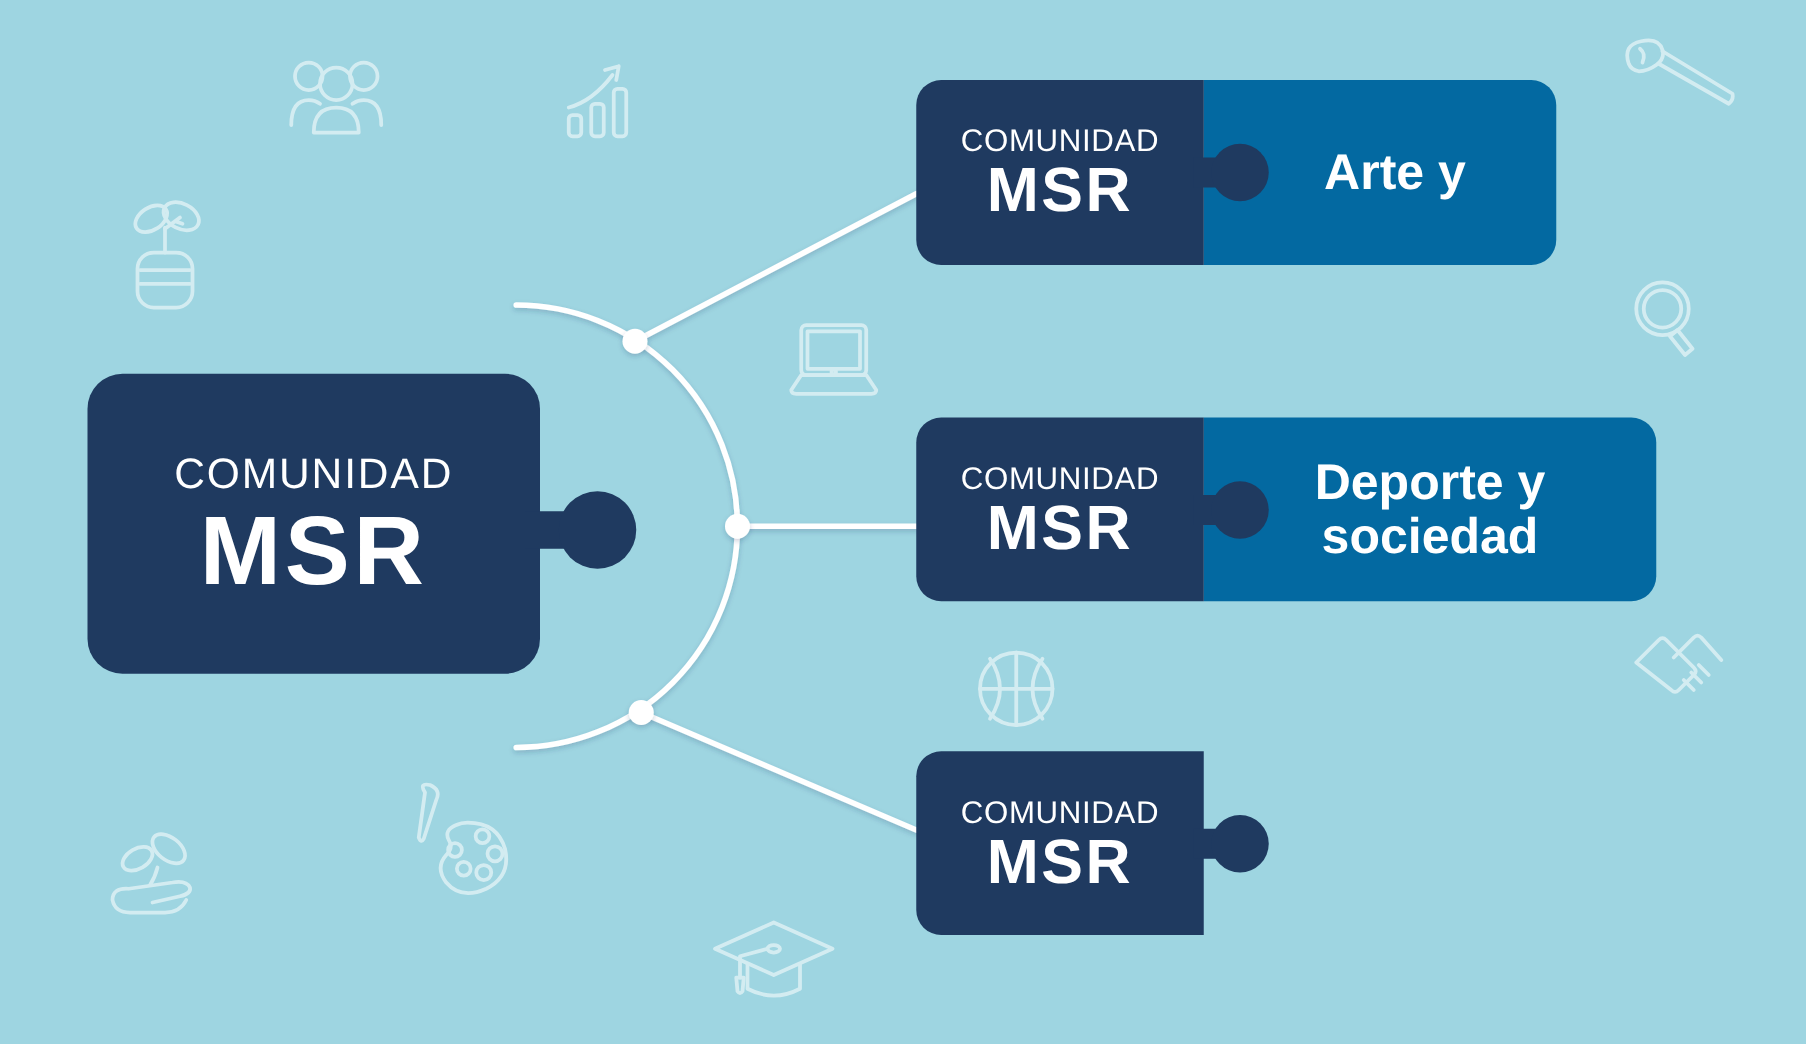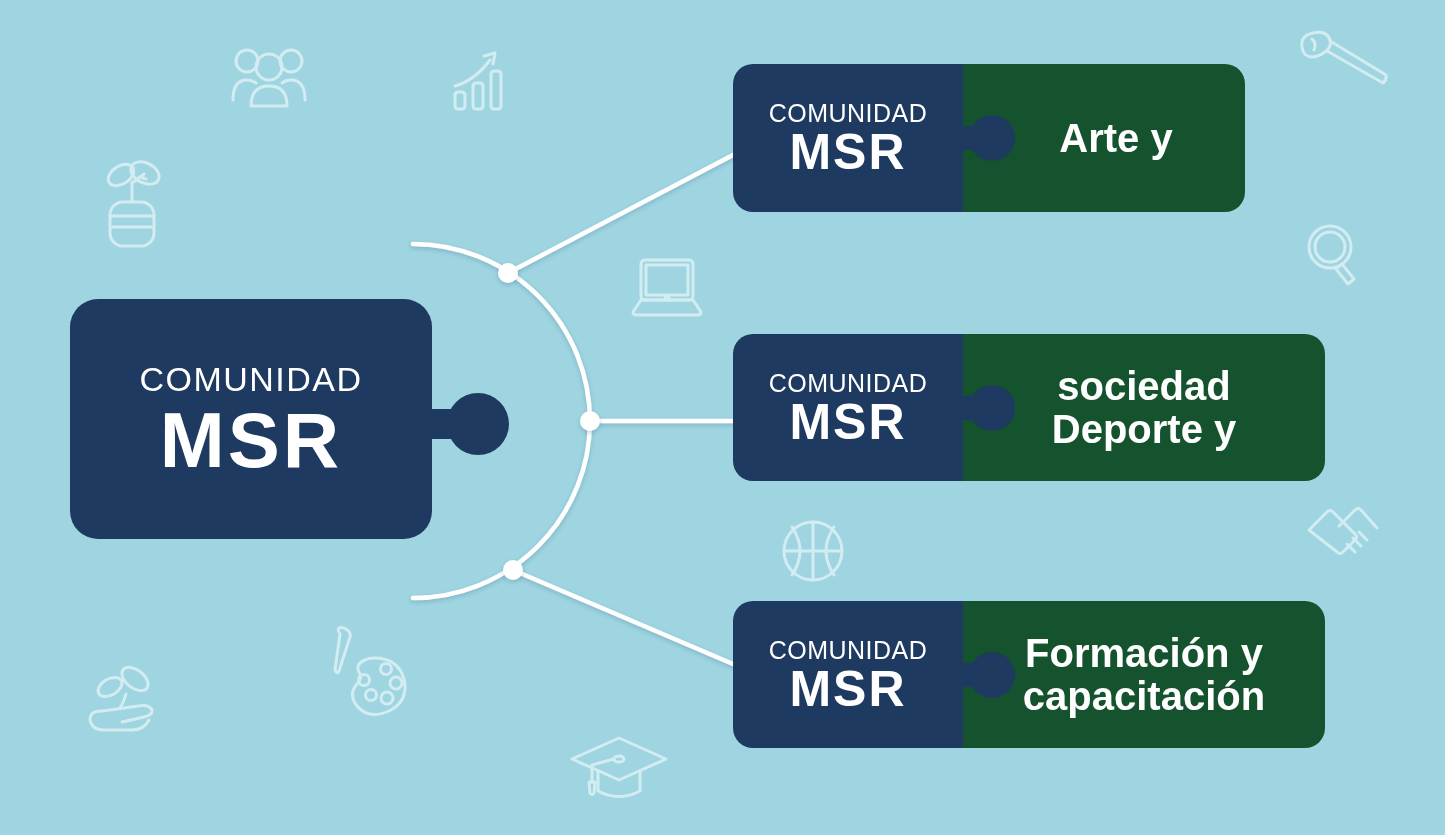--- a/index.html
+++ b/index.html
@@ -29,21 +29,21 @@
   .branch{position:absolute;height:147px;}
   .branch.b1{left:733px;top:64px;width:512px;height:148px;}
   .branch.b2{left:733px;top:334px;width:592px;}
   .branch.b3{left:733px;top:601px;width:592px;}
   .branch .dark{
     position:absolute;left:0;top:0;bottom:0;width:230px;background:#1f3a60;
     border-radius:20px 0 0 20px;color:#fff;
     display:flex;flex-direction:column;align-items:center;justify-content:center;
   }
   .branch .light{
-    position:absolute;left:230px;right:0;top:0;bottom:0;background:#14532d;
+    position:absolute;left:230px;right:0;top:0;bottom:0;background:#0369a1;
     border-radius:0 20px 20px 0;color:#fff;
     display:flex;flex-direction:column;align-items:center;justify-content:center;
     font-weight:700;font-size:40px;line-height:1.07;text-align:center;
   }
   .branch.b1 .light{padding-left:24px;}
   .branch .brand-top{font-size:25px;font-weight:400;letter-spacing:.5px;}
   .branch .brand-bottom{font-size:50px;font-weight:700;letter-spacing:2px;line-height:.98;}
   .branch .knob-neck{position:absolute;left:222px;top:62px;width:20px;height:24px;background:#1f3a60;}
   .branch .knob-circle{position:absolute;left:236px;top:51px;width:46px;height:46px;border-radius:50%;background:#1f3a60;}
 </style>
@@ -182,36 +182,32 @@
     <div class="dark">
       <div class="brand-top">COMUNIDAD</div>
       <div class="brand-bottom">MSR</div>
     </div>
     <span class="knob-neck"></span>
     <span class="knob-circle"></span>
   </div>
 
   <div class="branch b2">
     <div class="light">
+      <div>Deporte y</div>
       <div>sociedad</div>
-      <div>Deporte y</div>
     </div>
     <div class="dark">
       <div class="brand-top">COMUNIDAD</div>
       <div class="brand-bottom">MSR</div>
     </div>
     <span class="knob-neck"></span>
     <span class="knob-circle"></span>
   </div>
 
   <div class="branch b3">
-    <div class="light">
-      <div>Formación y</div>
-      <div>capacitación</div>
-    </div>
     <div class="dark">
       <div class="brand-top">COMUNIDAD</div>
       <div class="brand-bottom">MSR</div>
     </div>
     <span class="knob-neck"></span>
     <span class="knob-circle"></span>
   </div>
 
 </div>
 

